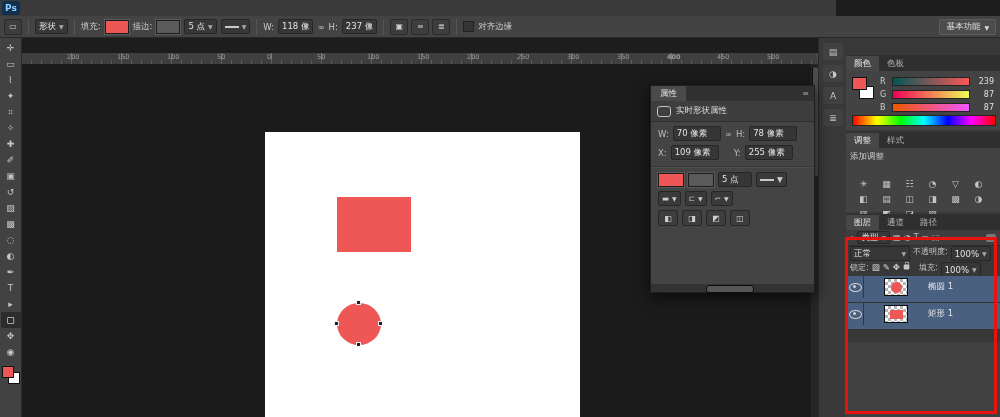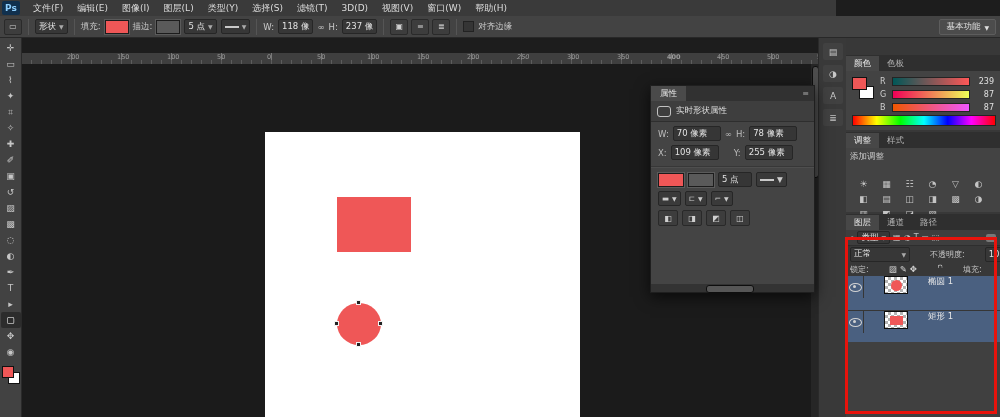--- a/index.html
+++ b/index.html
@@ -92,24 +92,24 @@
   .spectrum{position:absolute;left:6px;width:142px;height:9px;border:1px solid #242424;
             background:linear-gradient(to right,#ff0000,#ffff00,#00ff00,#00ffff,#0000ff,#ff00ff,#ff0000);}
   
   .add-label{position:absolute;left:8px;color:#c9c9c9;}
   .adj-grid{position:absolute;left:6px;width:142px;display:flex;flex-wrap:wrap;}
   .adj-ico{width:23px;height:15px;display:flex;align-items:center;justify-content:center;color:#c4c4c4;font-size:9px;}
   
   .lfilter{position:absolute;left:0;width:154px;height:16px;background:#3e3e3e;display:flex;align-items:center;gap:3px;padding:0 4px;box-sizing:border-box;border-bottom:1px solid #2e2e2e;}
   .lfilter .ficon{font-size:8px;color:#c0c0c0;}
   .toggle{width:10px;height:8px;background:#787878;border-radius:2px;margin-left:auto;}
-  .blend-row,.lock-row{position:absolute;left:0;width:154px;display:flex;align-items:center;gap:20px;padding:0 4px;box-sizing:border-box;}
+  .blend-row,.lock-row{position:absolute;left:0;width:154px;display:flex;align-items:flex-start;gap:3px;padding:0 4px;box-sizing:border-box;}
   .small-label{font-size:8px;color:#c5c5c5;white-space:nowrap;}
   .layers-list{position:absolute;left:0;width:154px;}
-  .layer-row{height:22px;display:flex;align-items:flex-start;gap:20px;border-bottom:1px solid #363636;background:#424242;padding:0 0 12px 2px;}
+  .layer-row{height:22px;display:flex;align-items:center;gap:20px;border-bottom:1px solid #363636;background:#424242;padding:0 0 4px 2px;}
   .layer-row.selected{background:#4a6080;}
   .eye-wrap{width:15px;display:flex;justify-content:center;border-right:1px solid #363636;height:22px;align-items:center;}
   .eye{width:11px;height:7px;border:1px solid #d2d2d2;border-radius:50%;position:relative;}
   .eye::after{content:"";position:absolute;left:3px;top:1px;width:3px;height:3px;border-radius:50%;background:#d2d2d2;}
   .thumb{width:22px;height:16px;border:1px solid #0e0e0e;display:flex;align-items:center;justify-content:center;}
   .checker{background-color:#fff;
            background-image:linear-gradient(45deg,#b4b4b4 25%,transparent 25%,transparent 75%,#b4b4b4 75%),
                             linear-gradient(45deg,#b4b4b4 25%,transparent 25%,transparent 75%,#b4b4b4 75%);
            background-size:6px 6px;background-position:0 0,3px 3px;}
   .white-thumb{background:#fff;}
@@ -124,33 +124,20 @@
   .annotation{position:absolute;left:845px;top:237px;width:152px;height:177px;border:3px solid #e8130c;
               box-sizing:border-box;z-index:60;pointer-events:none;}
 </style>
 </head>
 <body>
 
 <div class="app">
 
   <div class="menubar">
     <div class="ps-logo">Ps</div>
-    <div id="menu-items" style="display:flex">
-        <span class="menu-item">文件(F)</span>
-        <span class="menu-item">编辑(E)</span>
-        <span class="menu-item">图像(I)</span>
-        <span class="menu-item">图层(L)</span>
-        <span class="menu-item">类型(Y)</span>
-        <span class="menu-item">选择(S)</span>
-        <span class="menu-item">滤镜(T)</span>
-        <span class="menu-item">3D(D)</span>
-        <span class="menu-item">视图(V)</span>
-        <span class="menu-item">窗口(W)</span>
-        <span class="menu-item">帮助(H)</span>
-      </div>
   </div>
 
   <div class="optionsbar">
     <span class="icon-btn">
         <span>▭</span>
       </span>
     <span class="sep"></span>
     <span class="select">
         <span>形状</span>
         <span class="arrow">▼</span>

